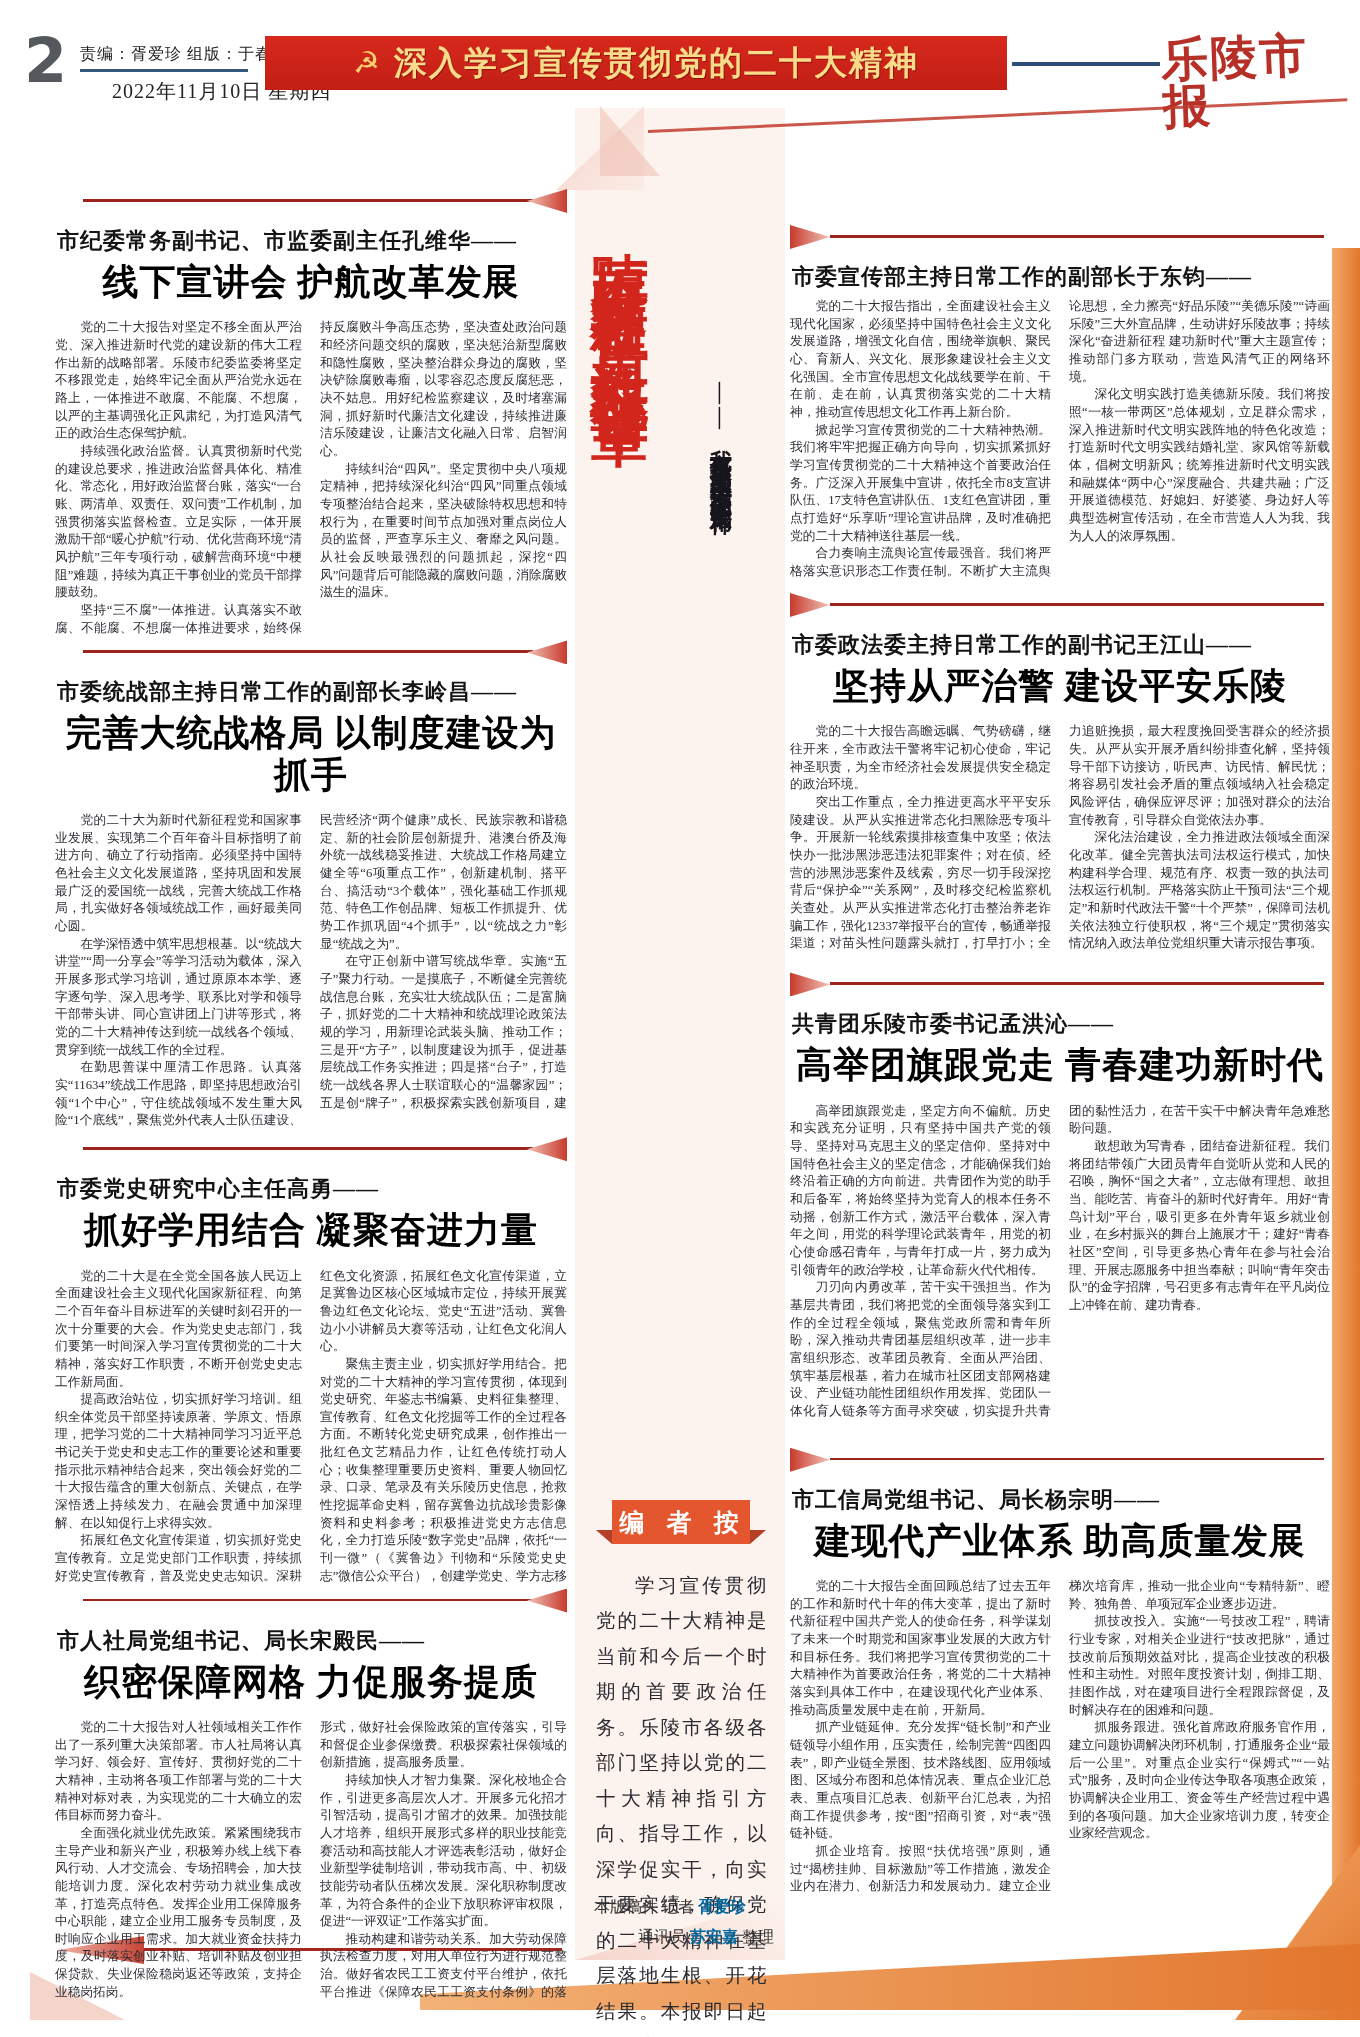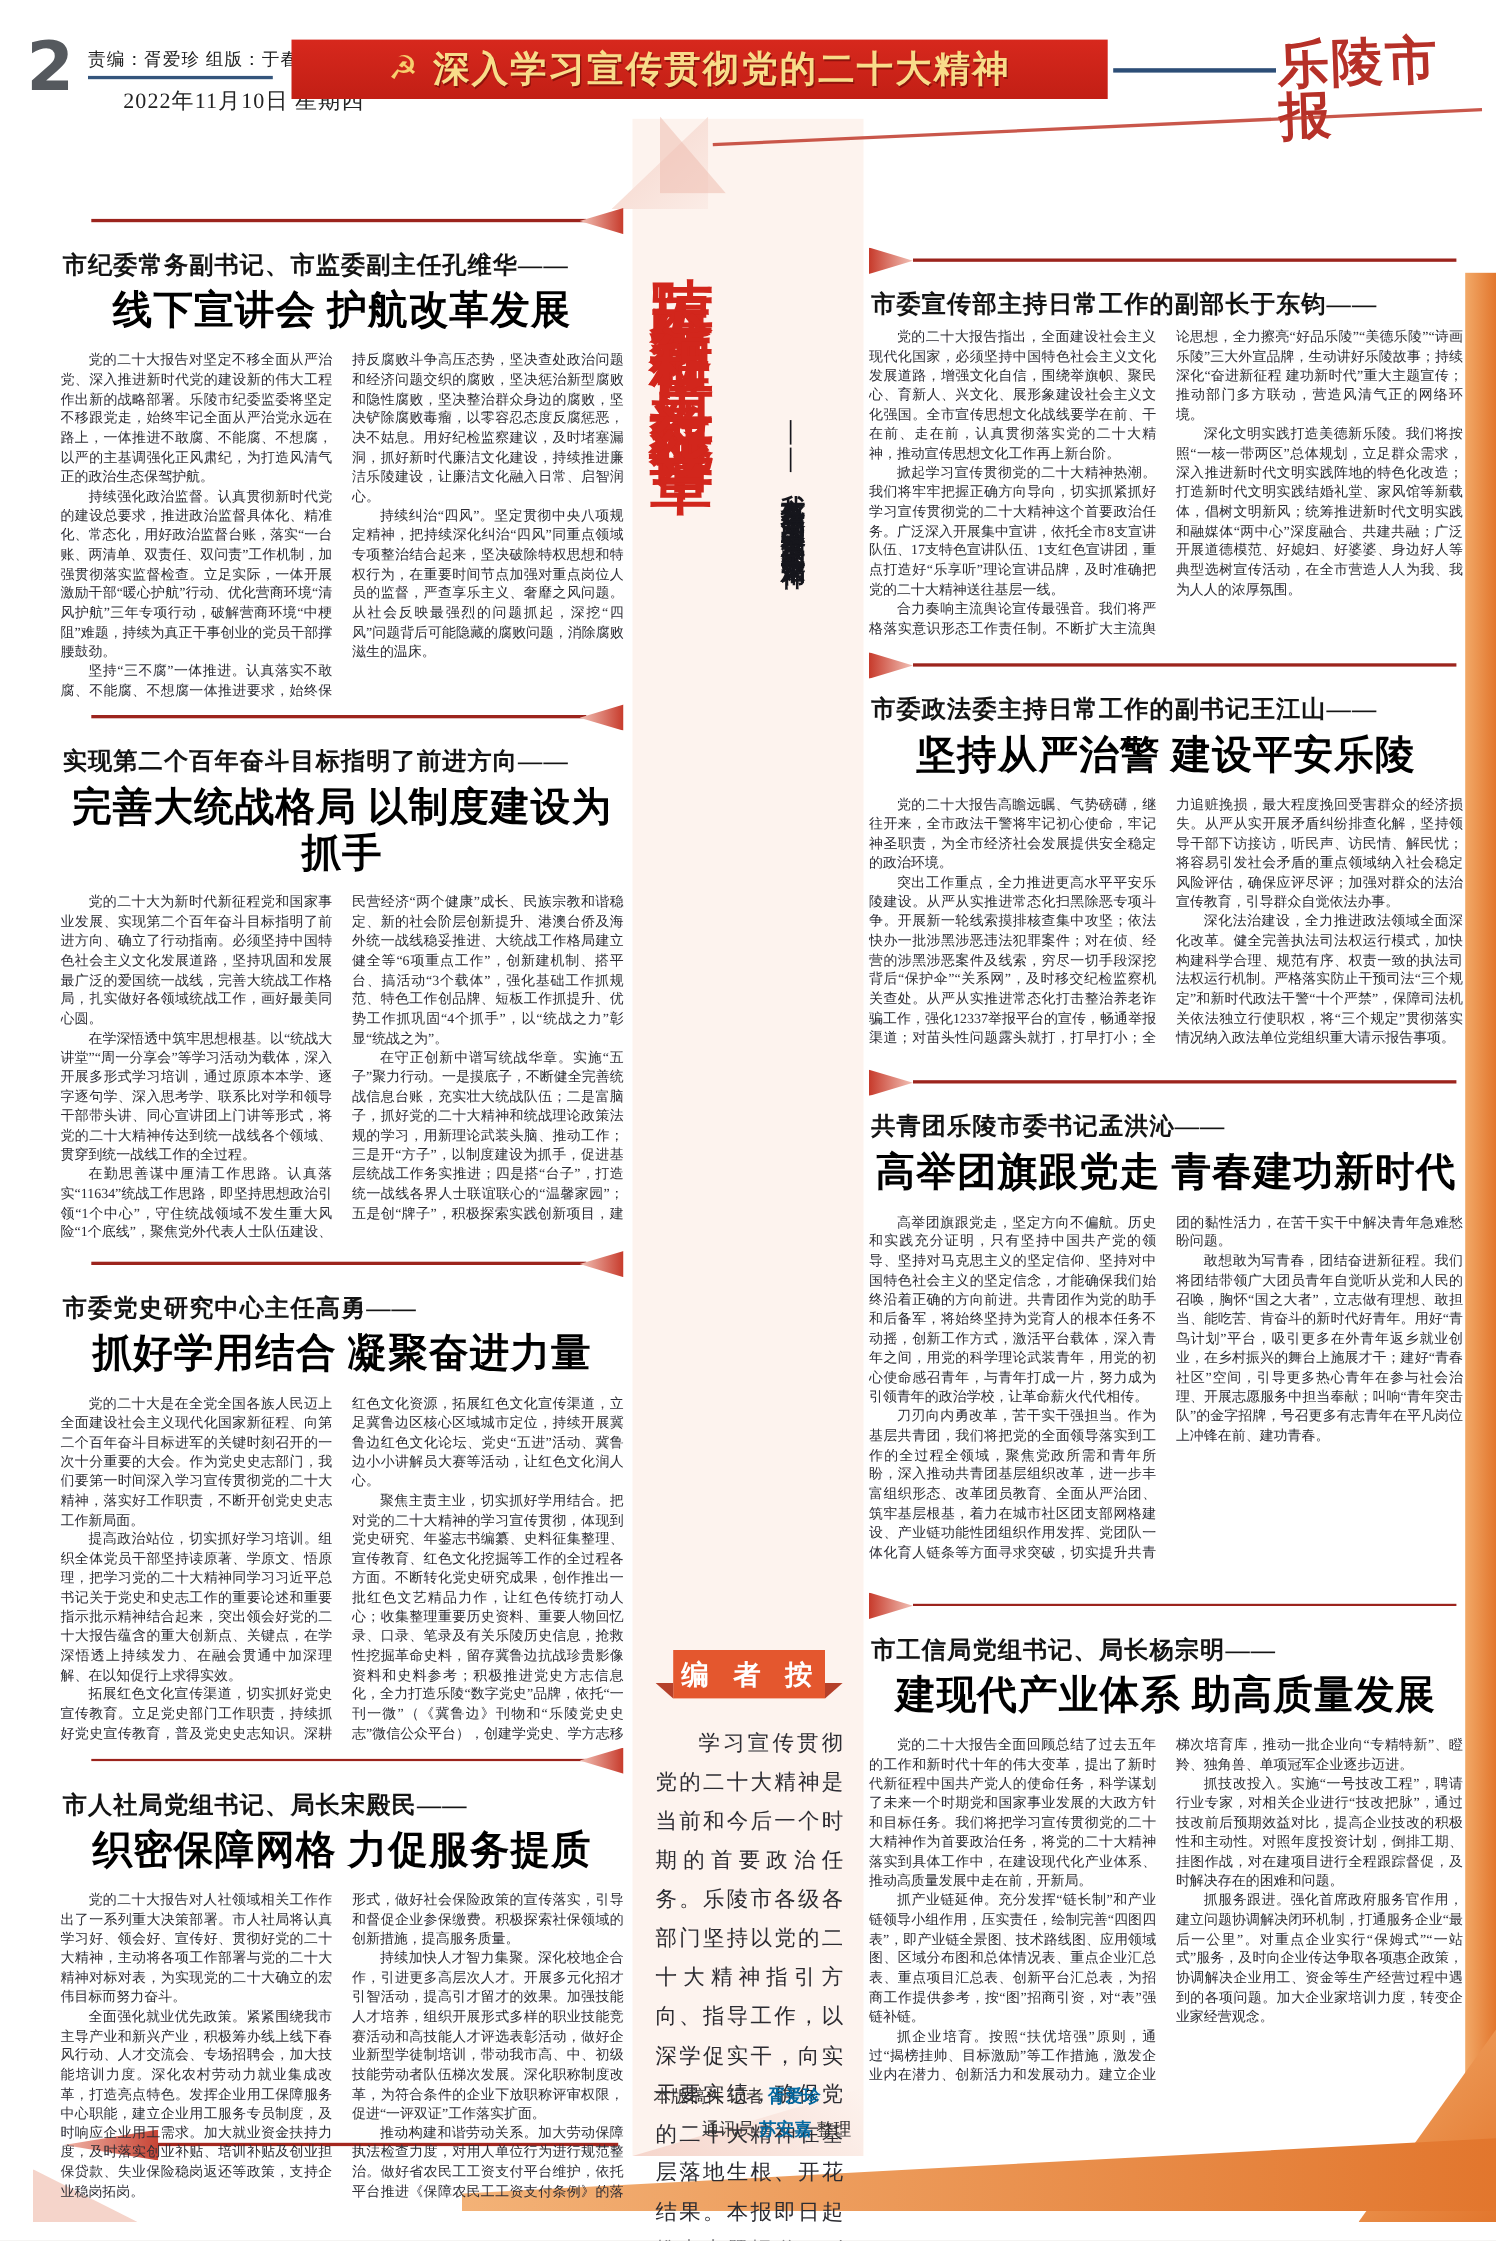--- a/index.html
+++ b/index.html
@@ -121,21 +121,21 @@
           <p>持续强化政治监督。认真贯彻新时代党的建设总要求，推进政治监督具体化、精准化、常态化，用好政治监督台账，落实“一台账、两清单、双责任、双问责”工作机制，加强贯彻落实监督检查。立足实际，一体开展激励干部“暖心护航”行动、优化营商环境“清风护航”三年专项行动，破解营商环境“中梗阻”难题，持续为真正干事创业的党员干部撑腰鼓劲。</p>
           <p>坚持“三不腐”一体推进。认真落实不敢腐、不能腐、不想腐一体推进要求，始终保持反腐败斗争高压态势，坚决查处政治问题和经济问题交织的腐败，坚决惩治新型腐败和隐性腐败，坚决整治群众身边的腐败，坚决铲除腐败毒瘤，以零容忍态度反腐惩恶，决不姑息。用好纪检监察建议，及时堵塞漏洞，抓好新时代廉洁文化建设，持续推进廉洁乐陵建设，让廉洁文化融入日常、启智润心。</p>
           <p>持续纠治“四风”。坚定贯彻中央八项规定精神，把持续深化纠治“四风”同重点领域专项整治结合起来，坚决破除特权思想和特权行为，在重要时间节点加强对重点岗位人员的监督，严查享乐主义、奢靡之风问题。从社会反映最强烈的问题抓起，深挖“四风”问题背后可能隐藏的腐败问题，消除腐败滋生的温床。</p>
         </div>
     </article>
     <div class="sep sep-l">
         <span class="ln"></span>
         <span class="ar"></span>
       </div>
     <article>
-      <div class="kicker">实现第二个百年奋斗目标指明了前进方向——</div>
+      <div class="kicker">市委统战部主持日常工作的副部长李岭昌——</div>
       <h2 class="headline">完善大统战格局  以制度建设为抓手</h2>
       <div class="art-body h2a">
           <p>党的二十大为新时代新征程党和国家事业发展、实现第二个百年奋斗目标指明了前进方向、确立了行动指南。必须坚持中国特色社会主义文化发展道路，坚持巩固和发展最广泛的爱国统一战线，完善大统战工作格局，扎实做好各领域统战工作，画好最美同心圆。</p>
           <p>在学深悟透中筑牢思想根基。以“统战大讲堂”“周一分享会”等学习活动为载体，深入开展多形式学习培训，通过原原本本学、逐字逐句学、深入思考学、联系比对学和领导干部带头讲、同心宣讲团上门讲等形式，将党的二十大精神传达到统一战线各个领域、贯穿到统一战线工作的全过程。</p>
           <p>在勤思善谋中厘清工作思路。认真落实“11634”统战工作思路，即坚持思想政治引领“1个中心”，守住统战领域不发生重大风险“1个底线”，聚焦党外代表人士队伍建设、民营经济“两个健康”成长、民族宗教和谐稳定、新的社会阶层创新提升、港澳台侨及海外统一战线稳妥推进、大统战工作格局建立健全等“6项重点工作”，创新建机制、搭平台、搞活动“3个载体”，强化基础工作抓规范、特色工作创品牌、短板工作抓提升、优势工作抓巩固“4个抓手”，以“统战之力”彰显“统战之为”。</p>
           <p>在守正创新中谱写统战华章。实施“五子”聚力行动。一是摸底子，不断健全完善统战信息台账，充实壮大统战队伍；二是富脑子，抓好党的二十大精神和统战理论政策法规的学习，用新理论武装头脑、推动工作；三是开“方子”，以制度建设为抓手，促进基层统战工作务实推进；四是搭“台子”，打造统一战线各界人士联谊联心的“温馨家园”；五是创“牌子”，积极探索实践创新项目，建设实践创新基地，擦亮“红统乐陵”统战工作品牌。</p>
         </div>
     </article>
     <div class="sep sep-l">
         <span class="ln"></span>

